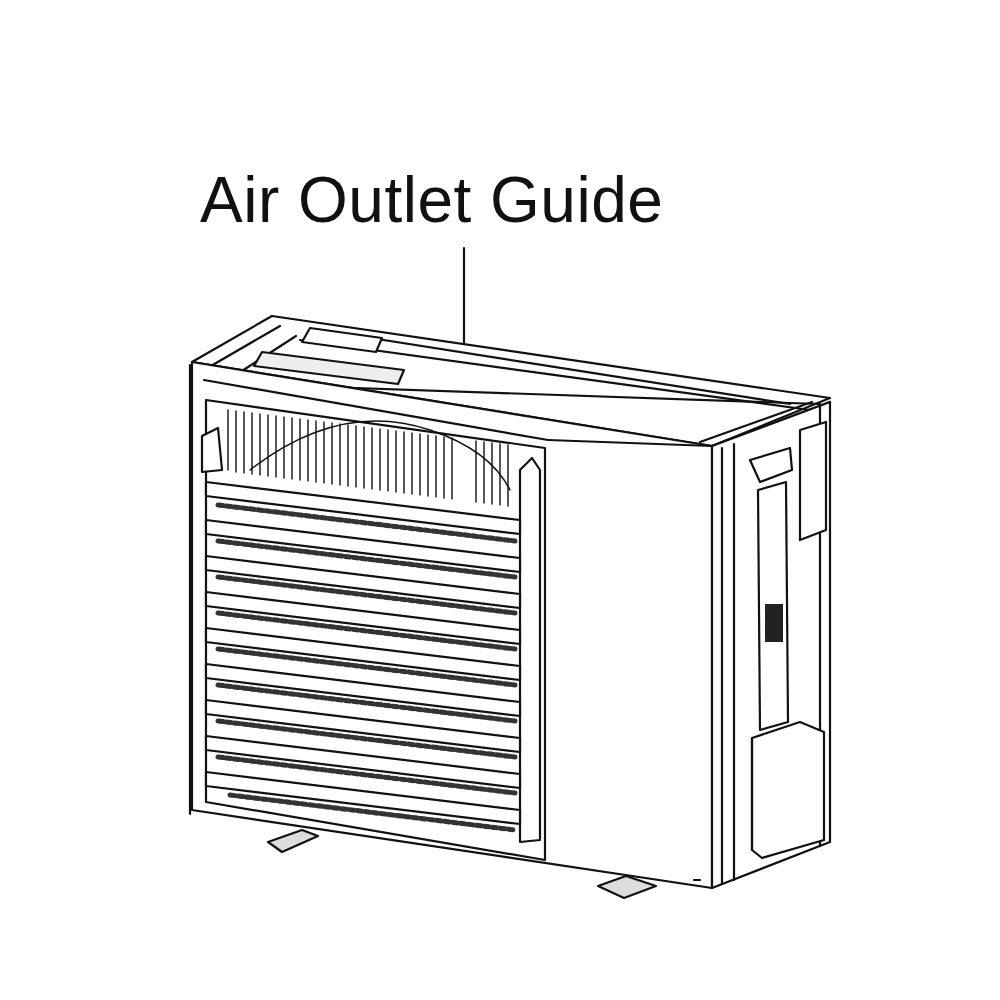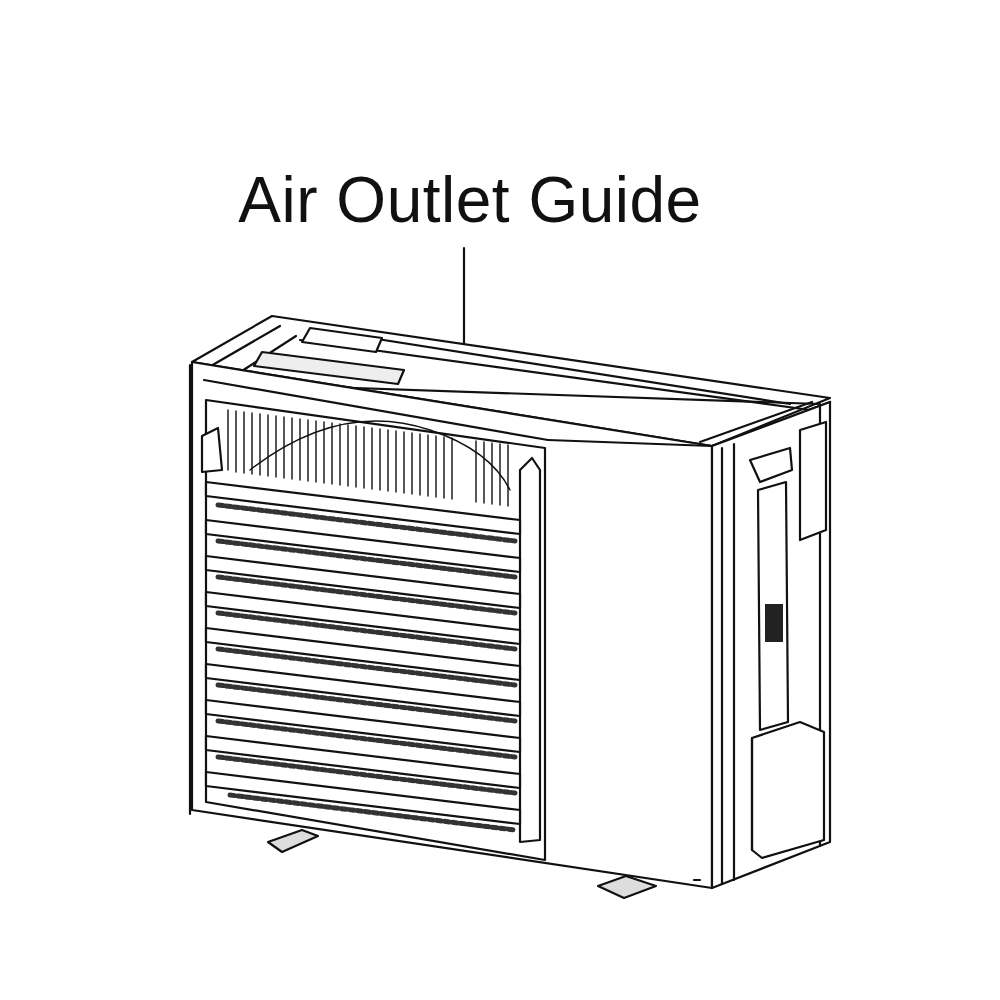--- a/index.html
+++ b/index.html
@@ -1,17 +1,17 @@
 <!DOCTYPE html>
 <html><head>
   <meta charset="utf-8">
   <style>
     html, body { margin: 0; padding: 0; background: #ffffff; }
     body { width: 1000px; height: 1000px; position: relative; overflow: hidden; }
-    #figure { position: absolute; left: 0; top: 0; width: 1000px; height: 999px; text-align: center; }
+    #figure { position: absolute; left: 0; top: 0; width: 1000px; height: 999px; }
     .label {
       position: absolute; left: 200px; top: 160px; width: 540px; height: 80px;
       font-family: "Liberation Sans", sans-serif; font-size: 64px; color: #111111;
       line-height: 80px; white-space: nowrap; letter-spacing: 0.5px;
     }
     svg { position: absolute; left: 0; top: 0; }
   </style>
 </head>
 <body>
 

